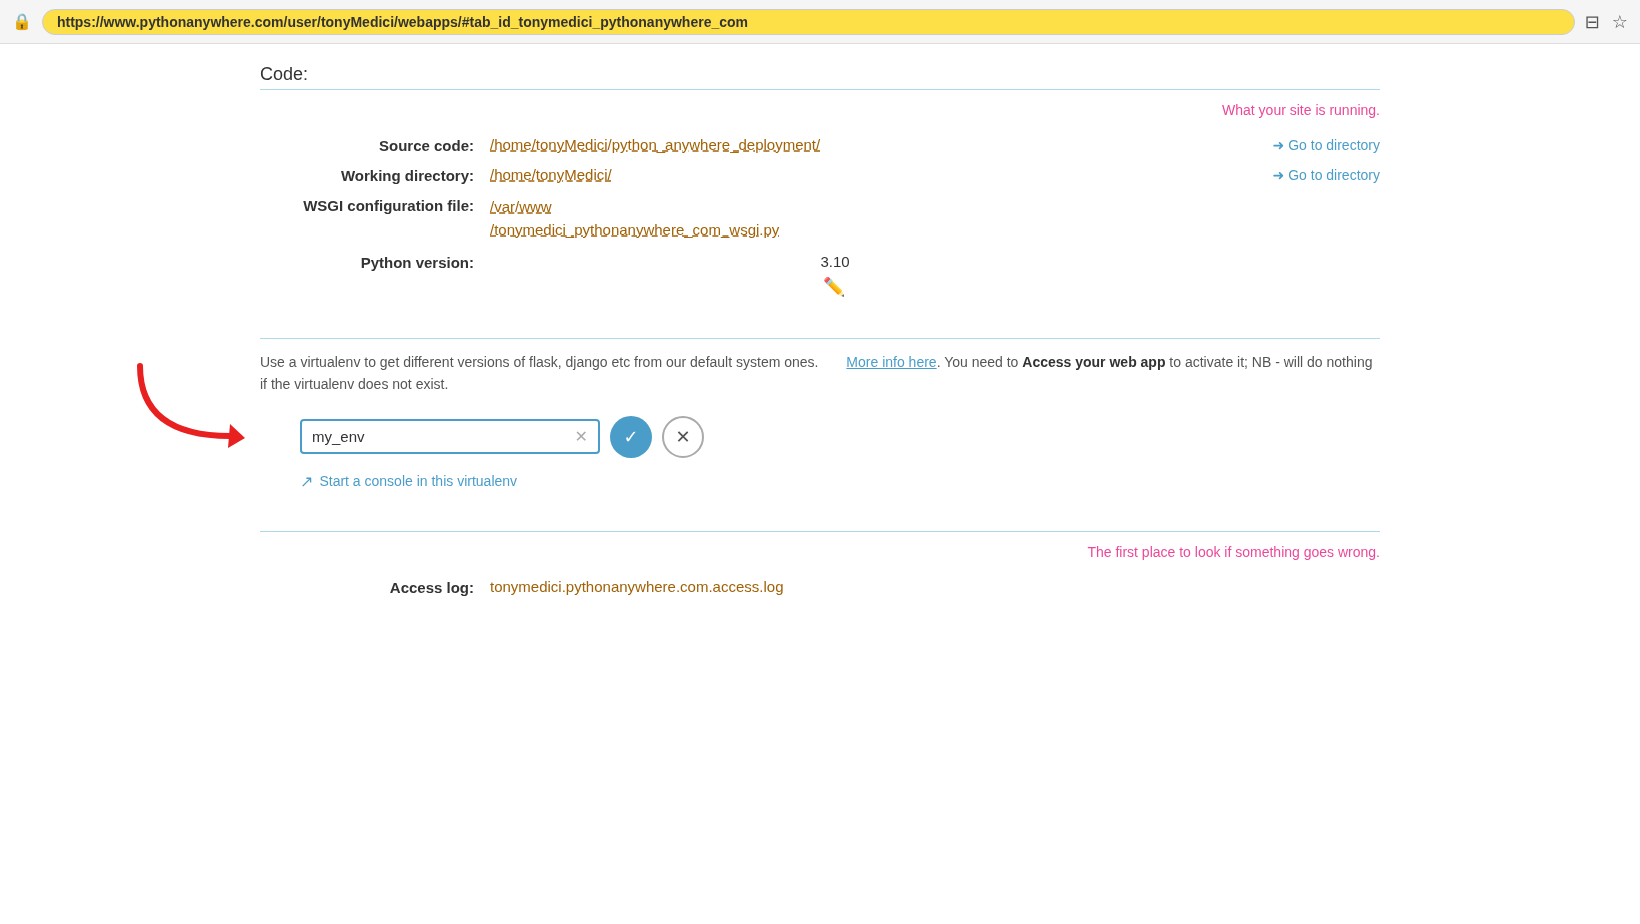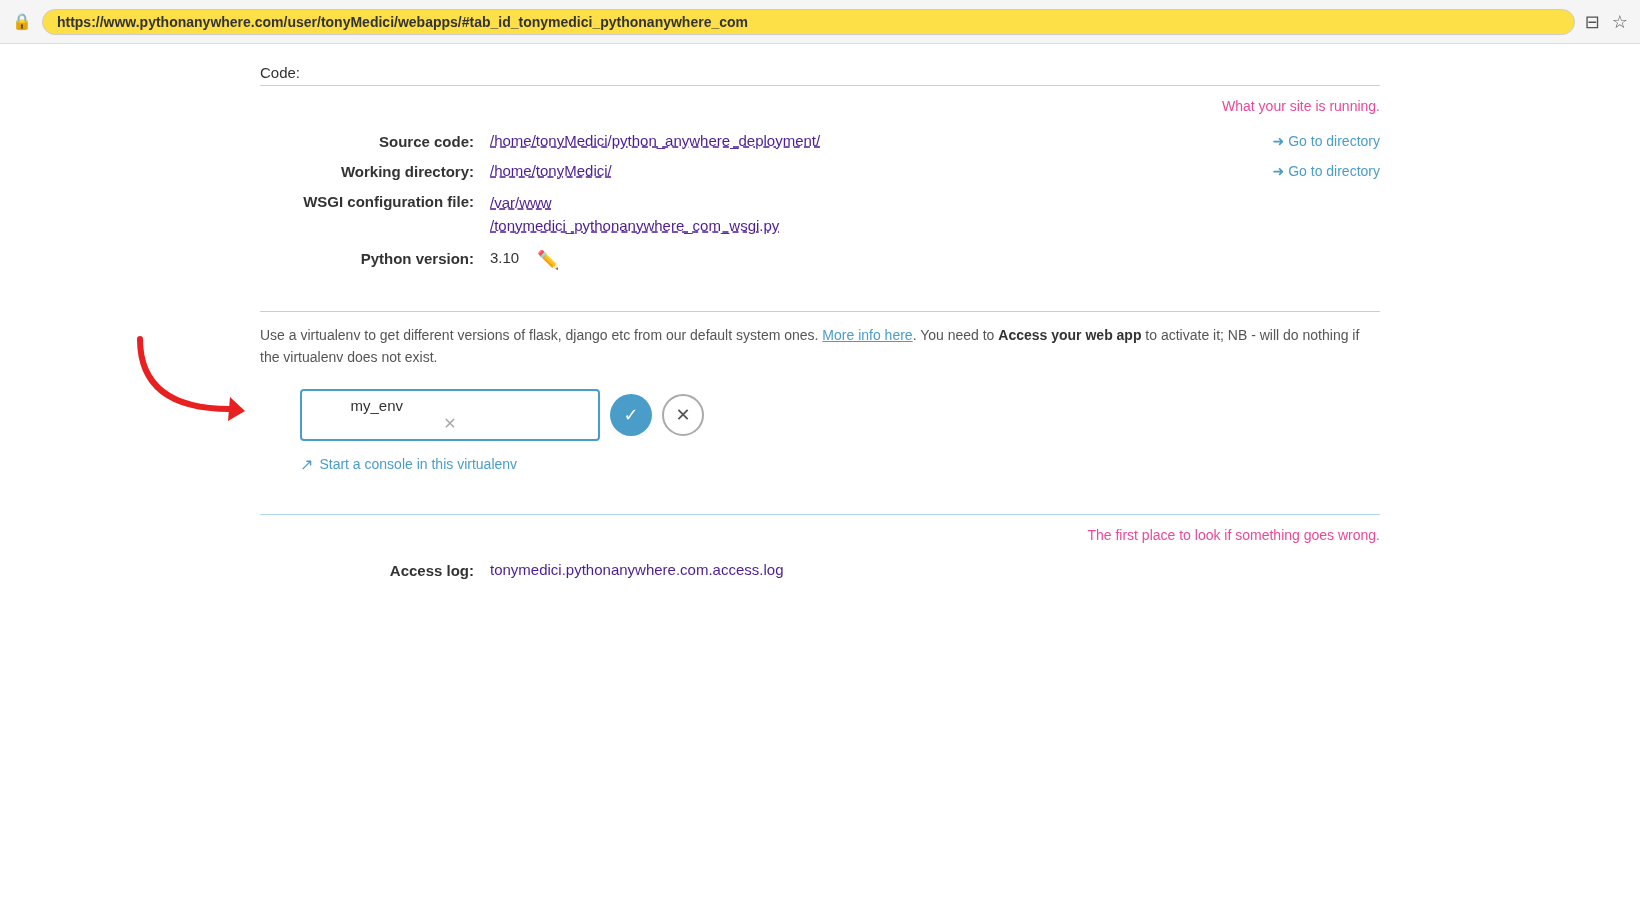--- a/index.html
+++ b/index.html
@@ -48,21 +48,21 @@
       max-width: 1200px;
       margin: 0 auto;
       padding: 20px 40px 40px 40px;
     }
 
     
     .section {
       margin-bottom: 40px;
     }
     .section-title {
-      font-size: 15px;
+      font-size: 18px;
       font-weight: normal;
       color: #333;
       margin-bottom: 4px;
     }
     .section-divider {
       border: none;
       border-top: 1px solid #b0d8e8;
       margin-bottom: 12px;
     }
     .section-subtitle {
@@ -89,21 +89,21 @@
       color: #333;
       font-size: 15px;
       padding-top: 1px;
     }
     .info-value {
       flex: 1;
       color: #4a9dc9;
       font-size: 15px;
     }
     .info-value a {
-      color: #4c1d95;
+      color: #a16207;
       text-decoration-style: dashed;
     }
     .info-value.multi-line {
       line-height: 1.5;
     }
     .info-action {
       min-width: 200px;
       text-align: right;
     }
     .go-to-dir-link {
@@ -114,37 +114,40 @@
       align-items: center;
       gap: 4px;
     }
     .arrow-icon {
       font-size: 14px;
     }
 
     
     .python-version-row {
       display: flex;
-      gap: 18px;
+      align-items: center;
+      gap: 6px;
+      flex-direction: column;
     }
     .edit-icon {
       color: #4a9dc9;
       font-size: 18px;
       cursor: pointer;
     }
 
     
     .virtualenv-desc {
       font-size: 14px;
       color: #555;
       margin-bottom: 20px;
       line-height: 1.6;
     }
     .virtualenv-desc a {
       color: #4a9dc9;
+      margin-left: 24px;
     }
     .virtualenv-desc strong {
       color: #333;
     }
 
     
     .virtualenv-input-row {
       display: flex;
       align-items: center;
       gap: 10px;
@@ -152,21 +155,20 @@
       margin-left: 40px;
     }
     .virtualenv-input-wrapper {
       display: flex;
       align-items: center;
       border: 2px solid #4a9dc9;
       border-radius: 4px;
       background: #fff;
       padding: 6px 10px;
       width: 300px;
-      flex-direction: column;
     }
     .virtualenv-input {
       border: none;
       outline: none;
       font-size: 15px;
       flex: 1;
       color: #333;
     }
     .clear-icon {
       color: #aaa;

